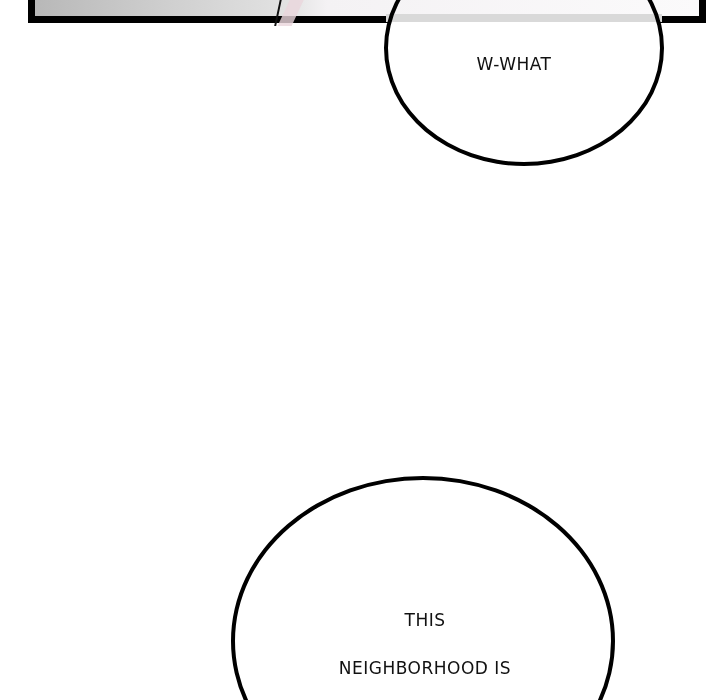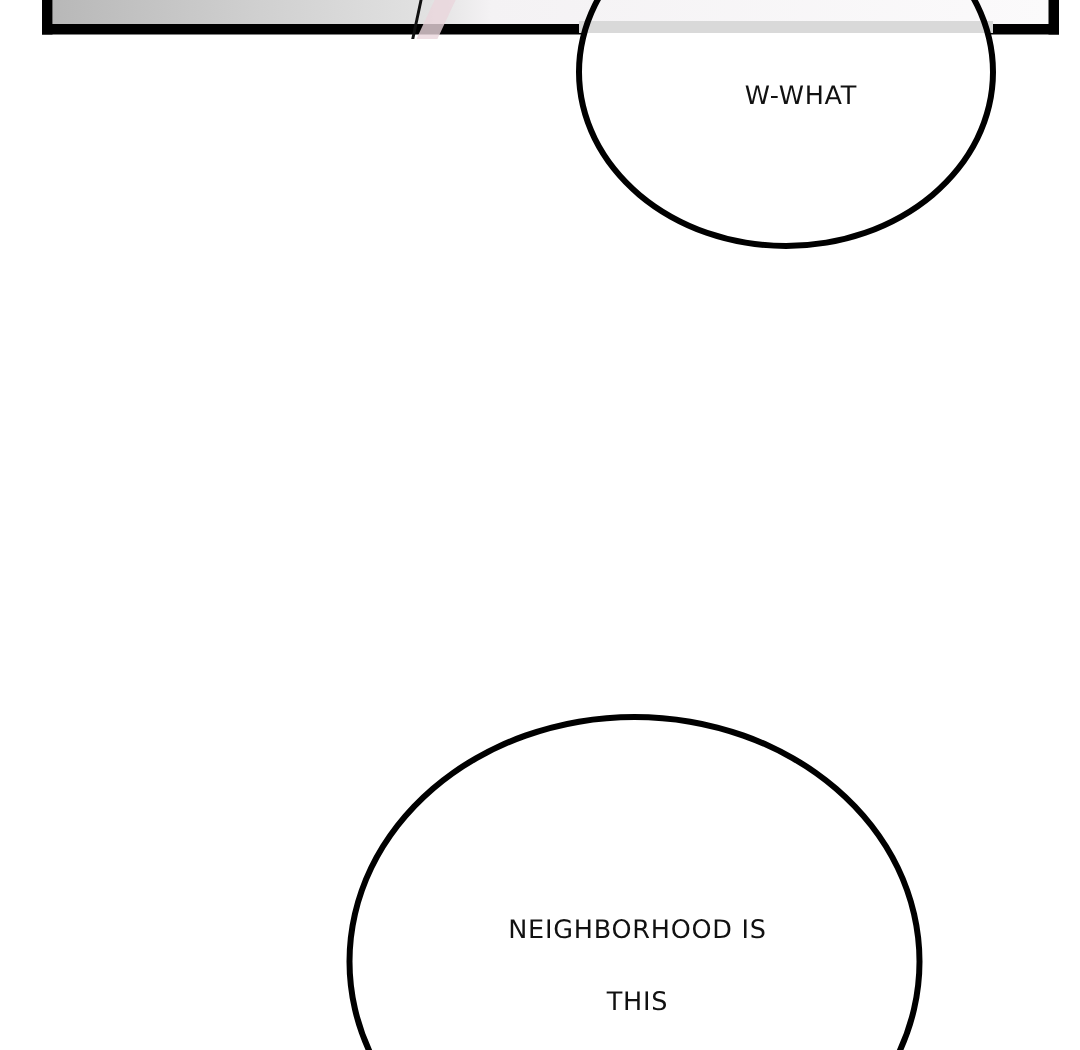--- a/index.html
+++ b/index.html
@@ -40,36 +40,36 @@
       background: #fff; border-radius: 0 0 50% 50% / 0 0 70% 70%;
     }
     .bubble-2 {
       left: 231px; top: 476px; width: 384px; height: 330px;
     }
     .speech {
       position: absolute; text-align: center; color: #111;
       font-family: "DejaVu Sans", sans-serif; font-size: 17px;
       line-height: 24px; letter-spacing: 0.5px; white-space: pre-line;
     }
-    .speech-1 { left: 412px; top: 28px; width: 244px; }
+    .speech-1 { left: 392px; top: 28px; width: 244px; }
     .speech-2 { left: 240px; top: 584px; width: 370px; }
   </style>
 </head>
 <body>
 
 <div class="panel"></div>
 <div class="panel-pink"></div>
 <div class="panel-stroke"></div>
 
 <div class="bubble-1-fill"></div>
 <div class="panel-shade"></div>
 <div class="bubble bubble-1"></div>
 
 <div class="speech speech-1">
   <div>W-WHAT</div>
 </div>
 
 <div class="bubble bubble-2"></div>
 <div class="speech speech-2">
+  <div>THIS</div>
   <div>NEIGHBORHOOD IS</div>
-  <div>THIS</div>
   
 </div>
 
 </body></html>

